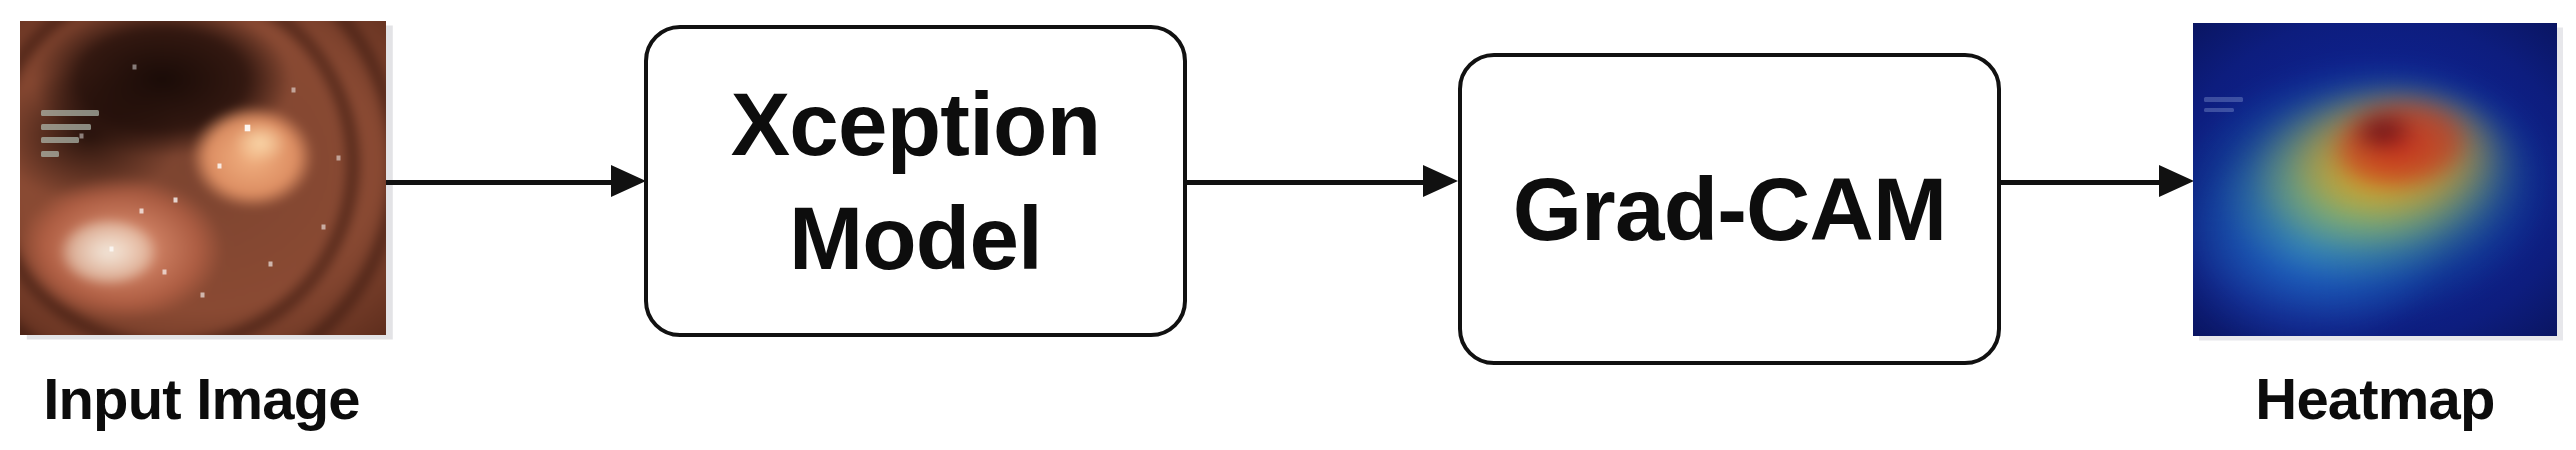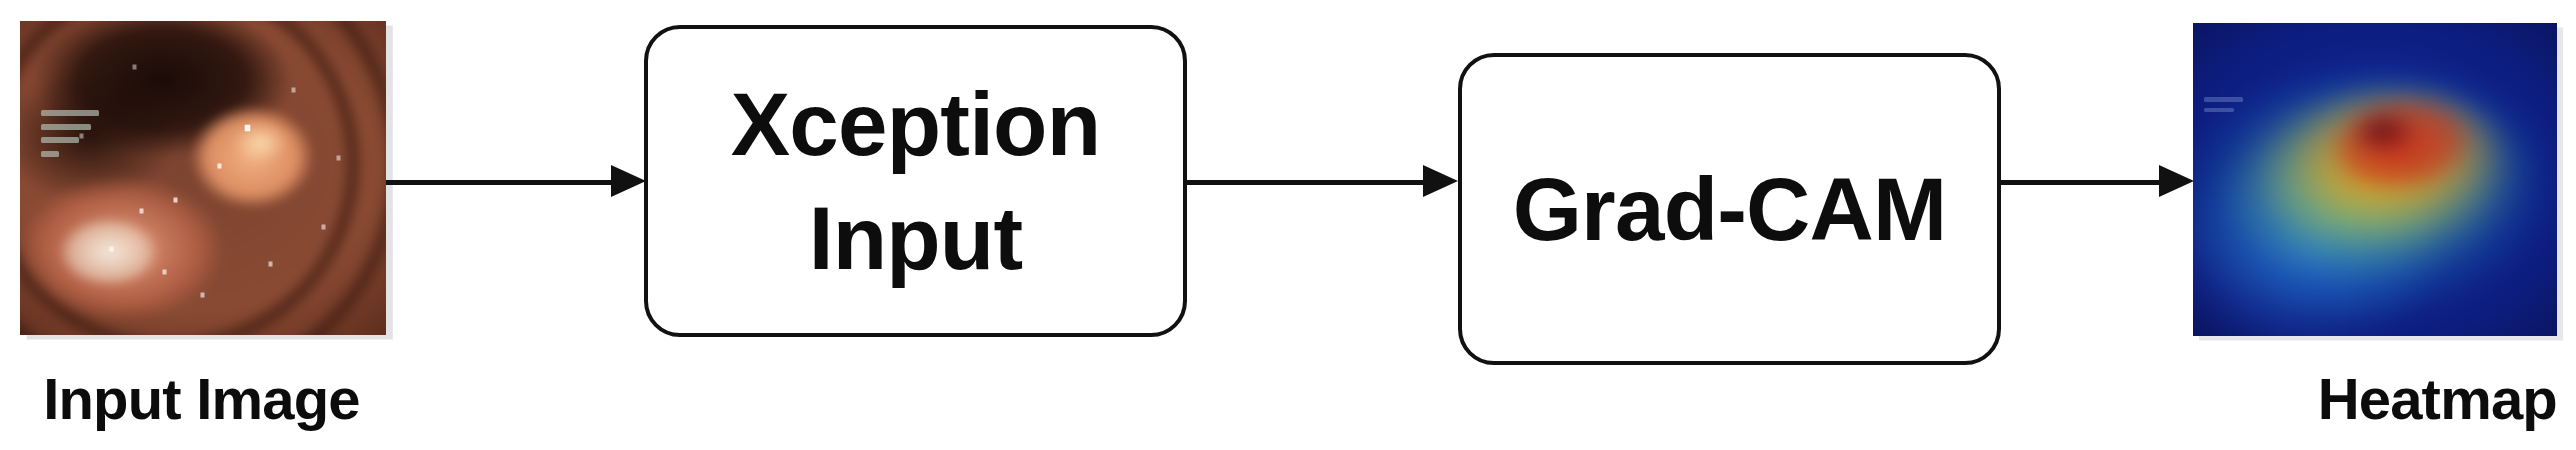--- a/index.html
+++ b/index.html
@@ -48,21 +48,21 @@
   .arrow3{left:2001px;top:182px;width:192px;}
   .arrow3 .shaft{width:162px;}
   .arrow3 .head{left:158px;}
   
   .caption{
     position:absolute;top:367px;
     font-weight:bold;font-size:58px;line-height:64px;
     color:#0c0c0c;text-align:center;letter-spacing:-0.8px;
   }
   .caption-input{left:4.5px;width:394px;}
-  .caption-heatmap{left:2193px;width:364px;text-align:right;}
+  .caption-heatmap{left:2193px;width:364px;}
   
   .endoscopy{
     position:absolute;left:19.7px;top:21px;width:366px;height:314px;
     background:#000000;overflow:hidden;
     box-shadow:6.8px 4.5px 0 0 rgba(204,204,210,0.55);
   }
   .endo-layers{
     position:absolute;inset:-6%;
     filter:blur(4.5px);
     background:
@@ -160,21 +160,21 @@
   </figure>
   <div class="caption caption-input">Input Image</div>
 
   <div class="arrow arrow1">
     <span class="shaft"></span>
     <span class="head"></span>
   </div>
 
   <div class="flow-box box-xception">
     <span>Xception</span>
-    <span>Input</span>
+    <span>Model</span>
   </div>
 
   <div class="arrow arrow2">
     <span class="shaft"></span>
     <span class="head"></span>
   </div>
 
   <div class="flow-box box-gradcam">
     <span>Grad-CAM</span>
   </div>

